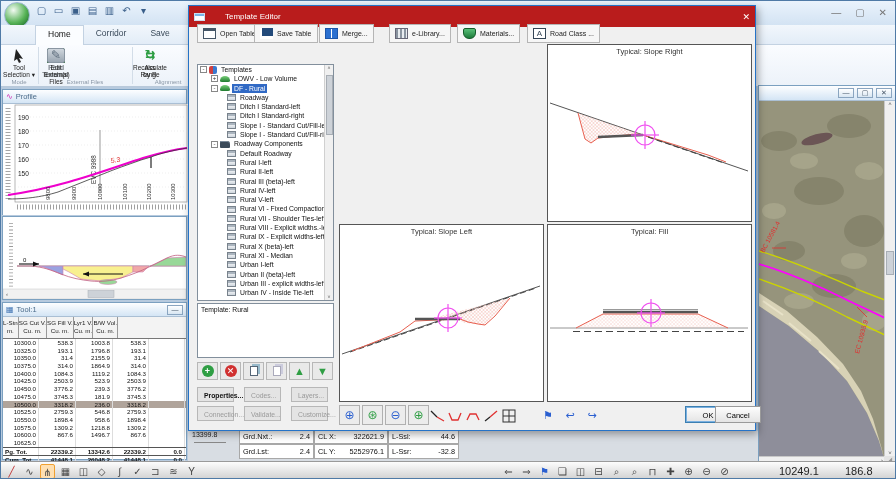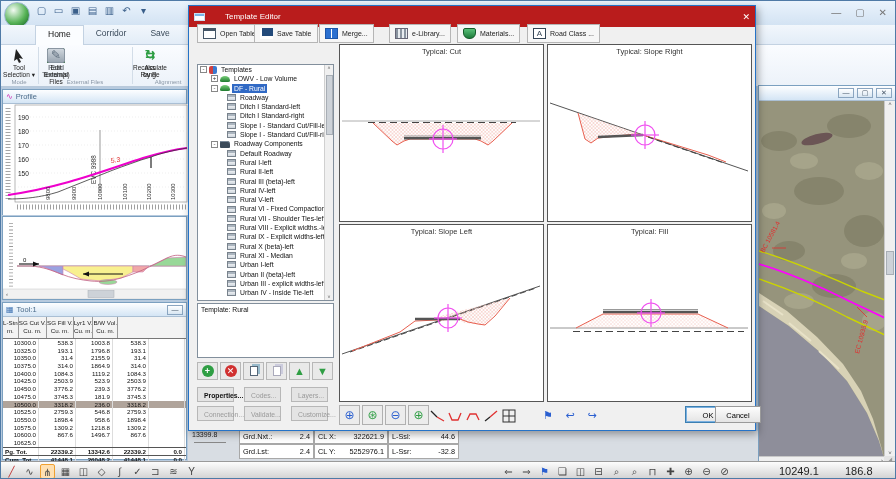--- a/index.html
+++ b/index.html
@@ -664,36 +664,20 @@
       </div>
 
     <button class="pbtn" style="left:8px;top:381px;font-weight:bold">Properties...</button>
     <button class="pbtn dim" style="left:55px;top:381px">Codes...</button>
     <button class="pbtn dim" style="left:102px;top:381px">Layers...</button>
     <button class="pbtn dim" style="left:8px;top:400px">Connection...</button>
     <button class="pbtn dim" style="left:55px;top:400px">Validate...</button>
     <button class="pbtn dim" style="left:102px;top:400px">Customize...</button>
 
     <div class="panes">
-      <div class="pane" style="left:0;top:0">
-        <div class="ptitle">Typical: Cut</div>
-        <svg width="202" height="172" style="position:absolute;top:1px">
-          <line x1="2" y1="75" x2="200" y2="75" stroke="#999" stroke-width="0.8"></line>
-          <line x1="28" y1="76.5" x2="176" y2="76.5" stroke="#444" stroke-width="1.1" stroke-dasharray="7 4"></line>
-          <polygon points="33,77 52,95 57,99 64,95 70,93 135,93 141,95 148,99 153,95 172,77" fill="url(#hatch)"></polygon>
-          <path d="M33,77 L52,95 L57,99 L64,95 L70,93 L135,93 L141,95 L148,99 L153,95 L172,77" stroke="#e86050" stroke-width="1" fill="none"></path>
-          <line x1="64" y1="90" x2="141" y2="90" stroke="#999" stroke-width="1"></line>
-          <line x1="64" y1="92.3" x2="141" y2="92.3" stroke="#555" stroke-width="2.4"></line>
-          <g stroke="#f050f0" stroke-width="1.2" fill="none">
-            <circle cx="103" cy="93" r="10"></circle>
-              <line x1="103" y1="79" x2="103" y2="107"></line>
-              <line x1="89" y1="93" x2="117" y2="93"></line>
-          </g>
-        </svg>
-      </div>
       <div class="pane" style="left:0;top:180px">
         <div class="ptitle">Typical: Slope Left</div>
         <svg width="202" height="172" style="position:absolute;top:1px">
           <line x1="2" y1="128" x2="200" y2="60" stroke="#555" stroke-width="1"></line>
           <line x1="10" y1="126" x2="196" y2="62" stroke="#444" stroke-width="1" stroke-dasharray="6 3"></line>
           <polygon points="85,94 170,72 145,99 125,97 118,94" fill="url(#hatch)"></polygon>
           <path d="M12,125 L60,106 L75,95 L120,93 L128,96 L138,98 L145,99 L155,90 L170,72" stroke="#e86050" stroke-width="1" fill="none"></path>
           <line x1="75" y1="93" x2="120" y2="93" stroke="#555" stroke-width="2.4"></line>
           <g stroke="#f050f0" stroke-width="1.2" fill="none">
             <circle cx="108" cy="92" r="10"></circle>

